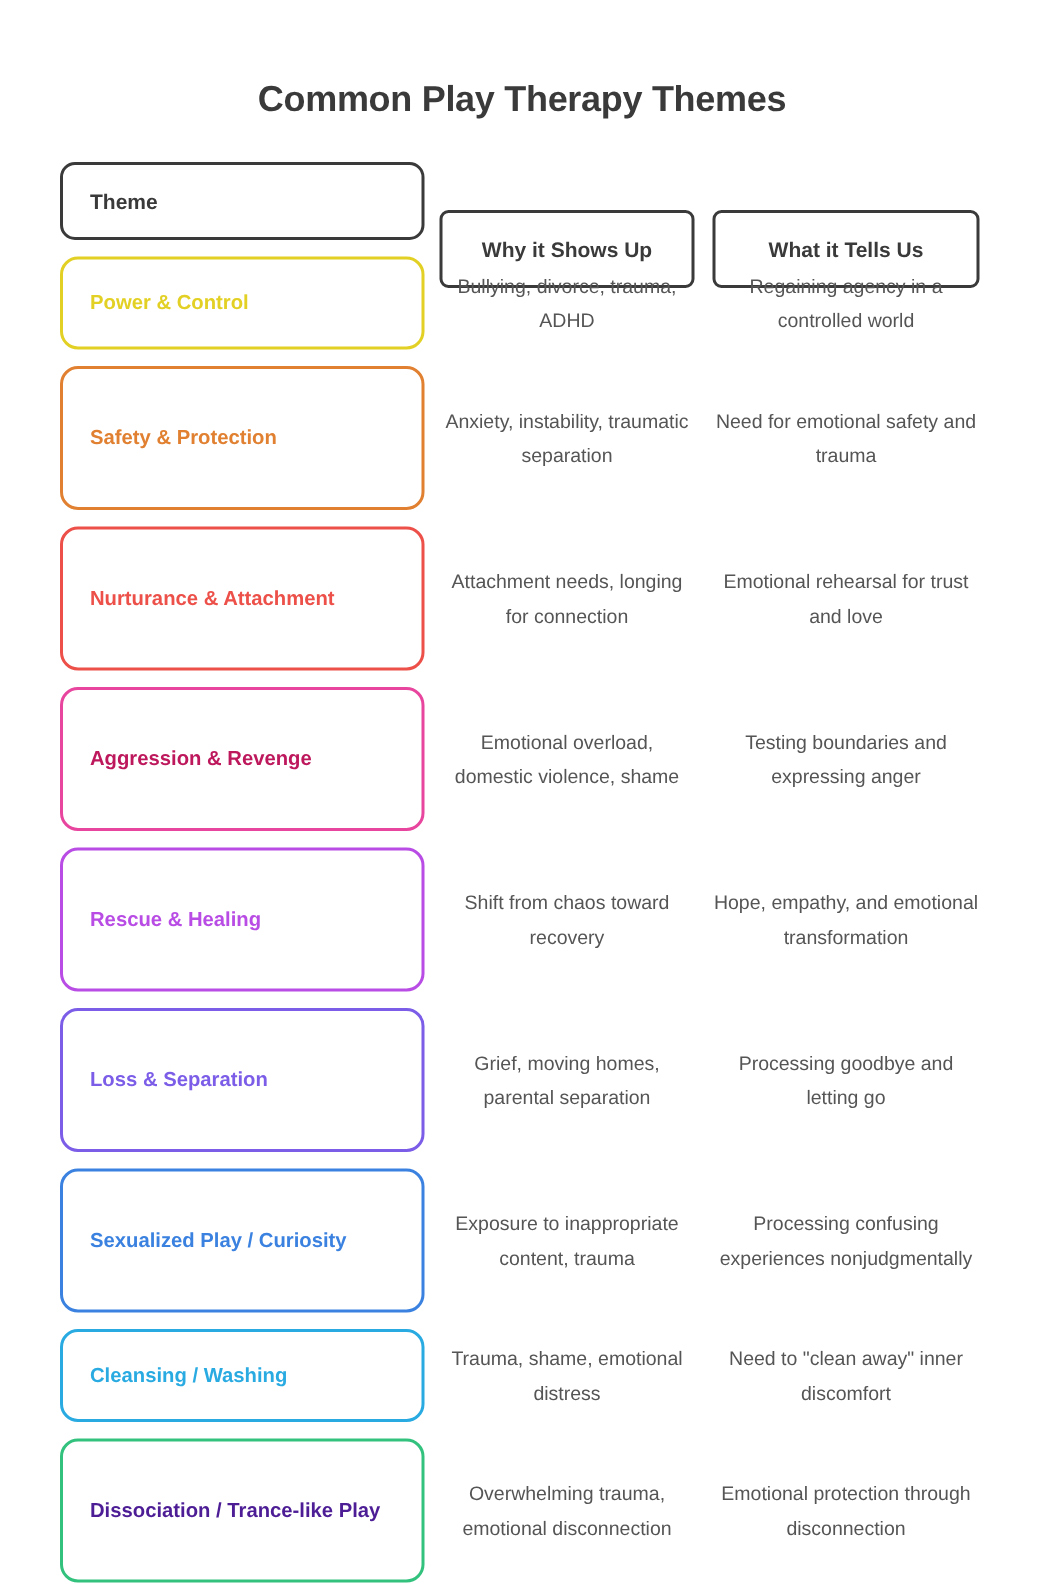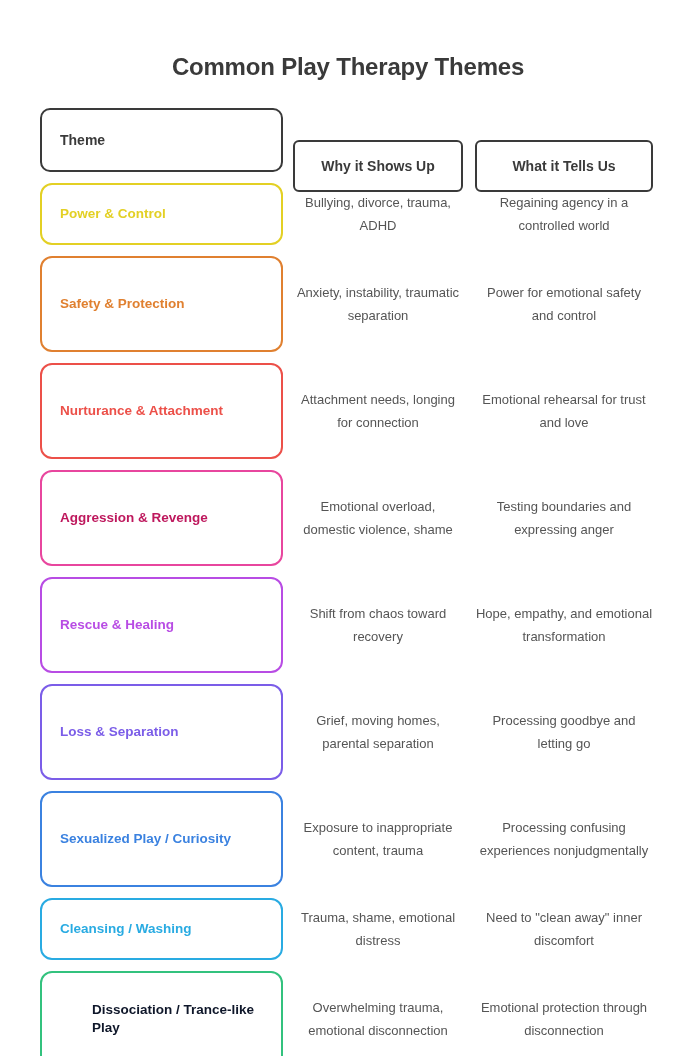--- a/index.html
+++ b/index.html
@@ -55,21 +55,21 @@
     flex: 0 0 170px;
     margin-left: 10px;
   }
   .cell-tells {
     flex: 0 0 178px;
     margin-left: 12px;
   }
   
   .header-row { margin-bottom: 0; }
   .header-row .cell-theme {
-    height: 64px;
+    height: 52px;
   }
   .header-row .hdr-box {
     border: 2px solid #3a3a3a;
     border-radius: 6px;
     height: 52px;
     width: 100%;
     display: flex;
     align-items: center;
     justify-content: center;
     margin-top: 32px;
@@ -149,21 +149,21 @@
           </div>
         </div>
         <div class="row body-row rh-4">
           <div class="cell-theme" style="border-color: rgb(224, 128, 48);">
             <span class="theme-label" style="color: rgb(224, 128, 48);">Safety &amp; Protection</span>
           </div>
           <div class="cell-why">
             <span class="desc">Anxiety, instability, traumatic separation</span>
           </div>
           <div class="cell-tells">
-            <span class="desc">Power for emotional safety and control</span>
+            <span class="desc">Need for emotional safety and trauma</span>
           </div>
         </div>
         <div class="row body-row rh-4">
           <div class="cell-theme" style="border-color: rgb(236, 80, 73);">
             <span class="theme-label" style="color: rgb(236, 80, 73);">Nurturance &amp; Attachment</span>
           </div>
           <div class="cell-why">
             <span class="desc">Attachment needs, longing for connection</span>
           </div>
           <div class="cell-tells">
@@ -220,21 +220,21 @@
           </div>
           <div class="cell-why">
             <span class="desc">Trauma, shame, emotional distress</span>
           </div>
           <div class="cell-tells">
             <span class="desc">Need to "clean away" inner discomfort</span>
           </div>
         </div>
         <div class="row body-row rh-4">
           <div class="cell-theme" style="border-color: rgb(51, 194, 126);">
-            <span class="theme-label" style="color: #0f172a; margin-left: 32px;">Dissociation / Trance-like Play</span>
+            <span class="theme-label" style="color: #4c1d95;">Dissociation / Trance-like Play</span>
           </div>
           <div class="cell-why">
             <span class="desc">Overwhelming trauma, emotional disconnection</span>
           </div>
           <div class="cell-tells">
             <span class="desc">Emotional protection through disconnection</span>
           </div>
         </div>
       </div>
 

